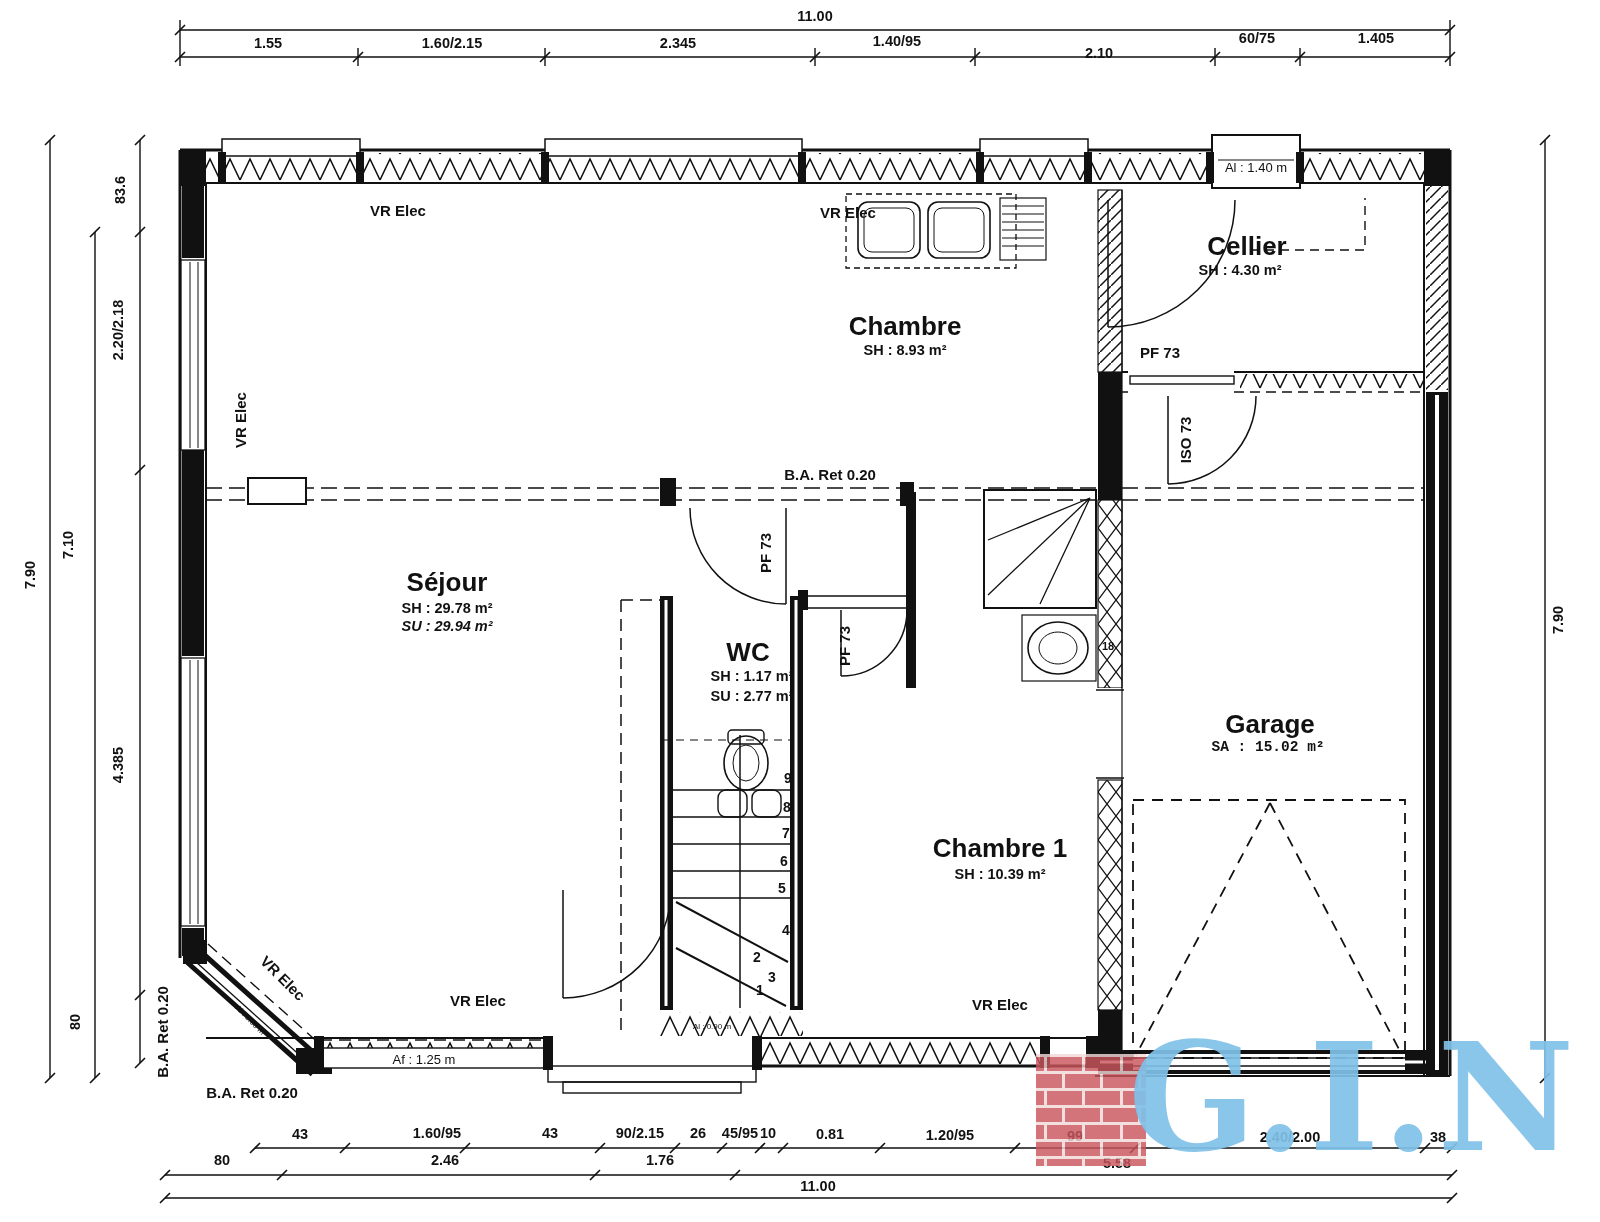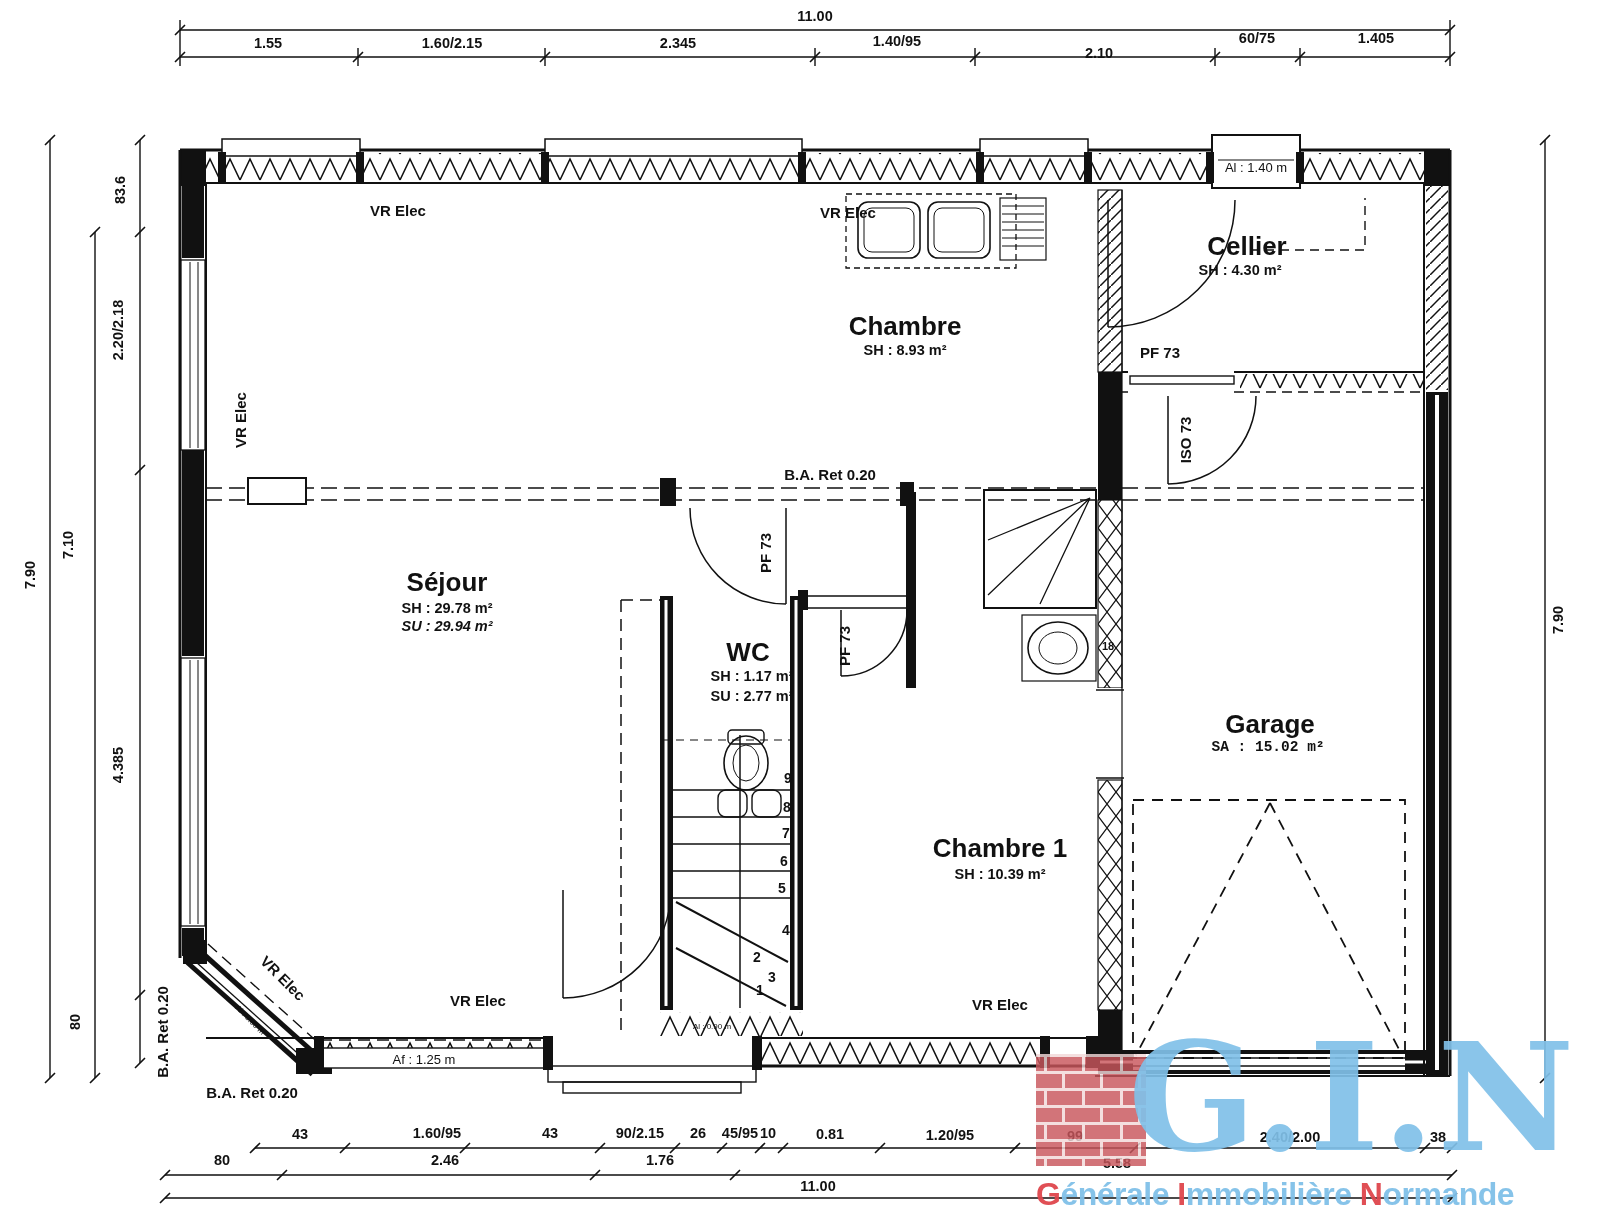--- a/index.html
+++ b/index.html
@@ -310,17 +310,14 @@
 <div class="lb num" style="left:782px;top:888px;">5</div>
 <div class="lb num" style="left:786px;top:930px;">4</div>
 <div class="lb num" style="left:772px;top:977px;">3</div>
 <div class="lb num" style="left:757px;top:957px;">2</div>
 <div class="lb num" style="left:760px;top:990px;">1</div>
 
 <svg id="brickicon" width="110" height="112">
   <rect width="110" height="112" fill="url(#brick)"></rect>
 </svg>
 <div id="gin">G.I.N</div>
-<div id="tagline"><span class="lead">G</span><span>énérale</span>
-<span class="lead">I</span><span>mmobilière</span>
-<span class="lead">N</span><span>ormande</span></div>
 
 </div>
 
 </body></html>

